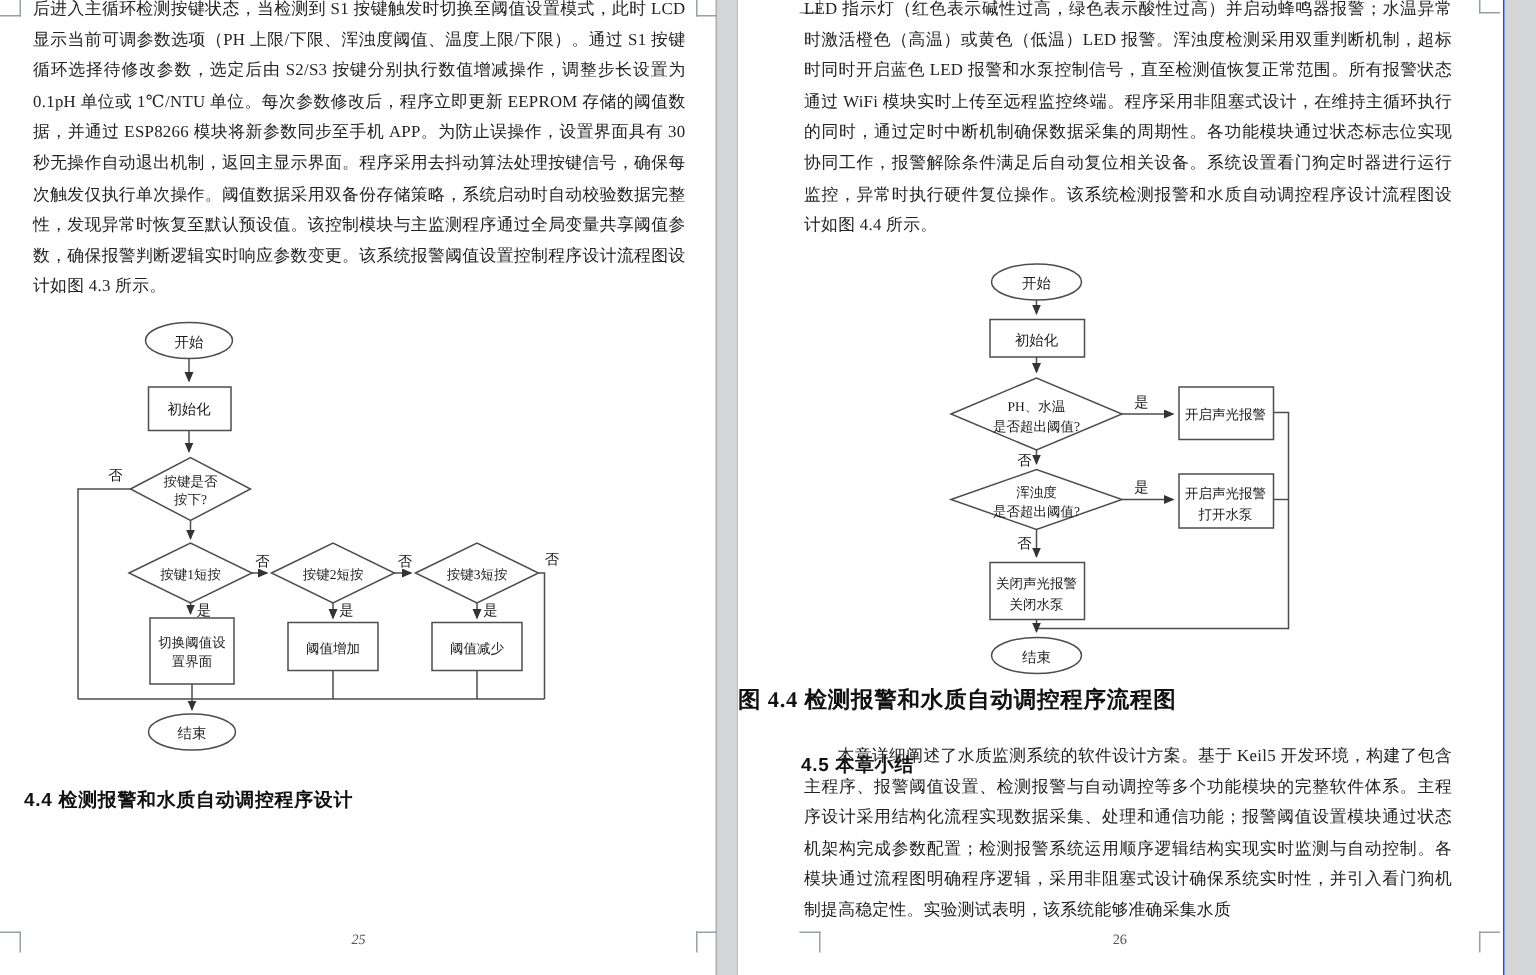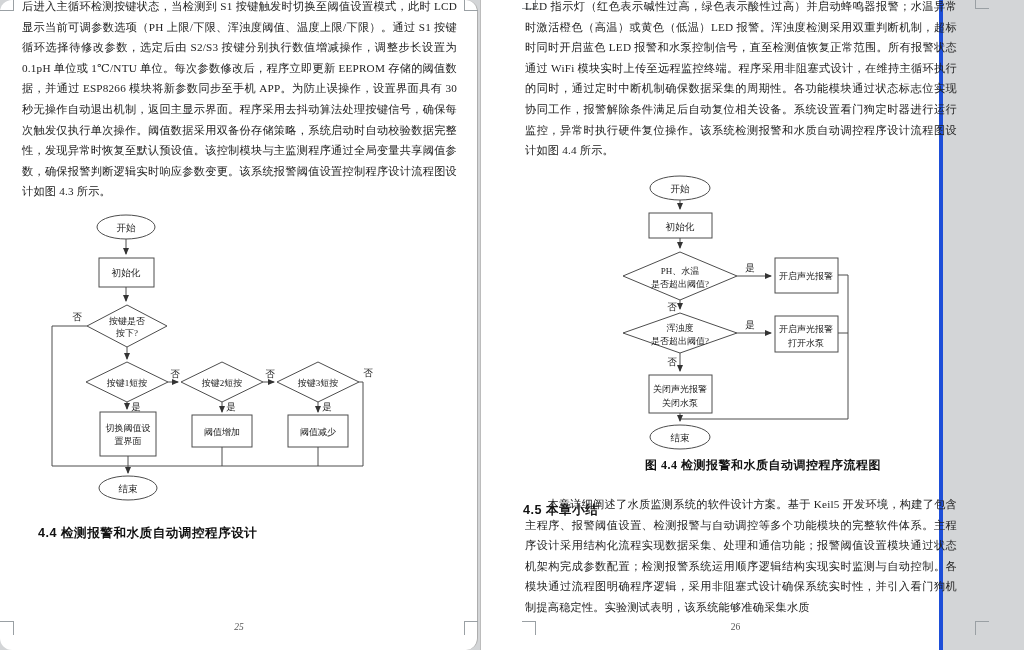--- a/index.html
+++ b/index.html
@@ -2,34 +2,34 @@
 <html><head>
 <meta charset="utf-8">
 <style>
   html,body{margin:0;padding:0;}
   body{
     width:1024px;height:650px;position:relative;overflow:hidden;
     background:#d3d5d7;
     font-family:"Liberation Serif","DejaVu Serif",serif;
   }
   .page{position:absolute;top:0;height:650px;background:#ffffff;box-sizing:border-box;}
-  .page-left{left:0;width:478px;border-right:1px solid #adadad;border-radius:12px;}
-  .page-right{left:480px;width:463px;border-left:1px solid #bcbcbc;border-right:4px solid #1d4ed8;}
+  .page-left{left:0;width:478px;border-right:1px solid #adadad;}
+  .page-right{left:491px;width:512px;border-left:1px solid #bcbcbc;border-right:1px solid #1d4ed8;}
   .para{
     position:absolute;font-size:11.2px;line-height:20.6px;
     text-align:justify;color:#222222;letter-spacing:0.2px;
   }
   .indent{text-indent:2em;}
   .heading{
     position:absolute;font-weight:bold;font-size:12.6px;color:#111;
     font-family:"Liberation Sans","DejaVu Sans",sans-serif;letter-spacing:0.5px;
   }
   .fig-caption{
-    position:absolute;font-weight:bold;font-size:12px;color:#111;
-    text-align:right;letter-spacing:0.5px;
+    position:absolute;font-weight:bold;font-size:15px;color:#111;
+    text-align:left;letter-spacing:0.5px;
   }
   .page-num{position:absolute;font-size:9.5px;color:#555;text-align:center;}
   .crop{position:absolute;}
   .crop.tl{border-right:1px solid #9aa0a4;border-bottom:1px solid #9aa0a4;}
   .crop.bl{border-right:1px solid #9aa0a4;border-top:1px solid #9aa0a4;}
   .crop.tr{border-left:1px solid #9aa0a4;border-bottom:1px solid #9aa0a4;}
   .crop.br{border-left:1px solid #9aa0a4;border-top:1px solid #9aa0a4;}
   svg.flowchart{position:absolute;overflow:visible;}
   svg.flowchart .shape{fill:#ffffff;stroke:#4d4d4d;stroke-width:1;}
   svg.flowchart .wire{fill:none;stroke:#4d4d4d;stroke-width:1;}
@@ -99,21 +99,21 @@
     <text x="183" y="200">是</text>
     <text x="279" y="200">是</text>
     <text x="80" y="221" class="small">切换阈值设</text>
     <text x="80" y="234" class="small">置界面</text>
     <text x="174" y="225" class="small">阈值增加</text>
     <text x="270" y="225" class="small">阈值减少</text>
     <text x="80" y="282">结束</text>
   </svg>
 
 
-  <div class="heading" style="left:38px;top:525px;">4.4 检测报警和水质自动调控程序设计</div>
+  <div class="heading" style="left:16px;top:525px;">4.4 检测报警和水质自动调控程序设计</div>
 
 
   <div class="page-num" style="left:0;top:622px;width:478px;font-style:italic;">25</div>
 </div>
 
 <div class="page page-right">
   <div class="crop tl" style="left:41px;top:0;width:13px;height:8px;"></div>
   <div class="crop tr" style="left:494px;top:0;width:13px;height:8px;"></div>
   <div class="crop bl" style="left:41px;top:621px;width:13px;height:13px;"></div>
   <div class="crop br" style="left:494px;top:621px;width:13px;height:13px;"></div>

